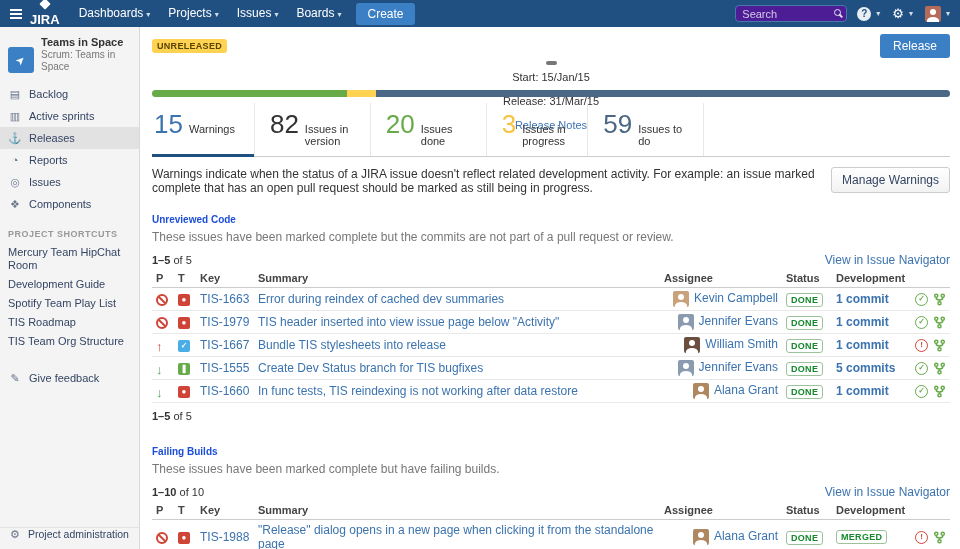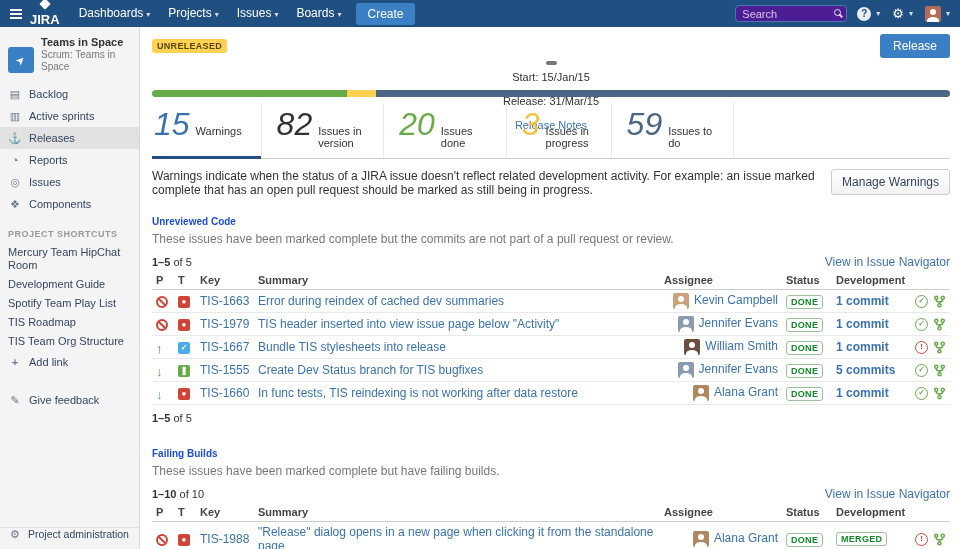--- a/index.html
+++ b/index.html
@@ -84,21 +84,21 @@
   .date-gap { width:8px; }
   .date-row .link { font-size:11px; }
 
   .progress { display:flex; height:7px; border-radius:4px; overflow:hidden; margin-top:14px; background:#e5e5e5; }
   .progress .seg { height:100%; }
 
   .stats-row { display:flex; border-bottom:1px solid #ccc; margin-top:6px; }
   .stat { display:flex; align-items:baseline; gap:6px; padding:8px 15px 9px 15px;
     border-right:1px solid #e8e8e8; position:relative; cursor:pointer; }
   .stat:first-child { padding-left:2px; }
-  .stat-num { font-size:32px; line-height:26px; font-weight:300;font-style:italic; }
+  .stat-num { font-size:26px; line-height:26px; font-weight:300; }
   .stat-label { font-size:11px; line-height:12px; color:#333; width:50px; }
   .stat.active::after { content:""; position:absolute; left:0; right:0; bottom:-1px; height:3px; background:#205081; }
   .stats-fill { flex:1; }
 
   .warn-panel { display:flex; justify-content:space-between; align-items:flex-start; margin-top:10px; }
   .warn-desc { width:680px; font-size:12px; line-height:14px; color:#333; }
   .manage-btn { background:linear-gradient(#ffffff,#f2f2f2); border:1px solid #ccc; color:#344563;
     font-size:12px; padding:5px 10px; border-radius:3px; cursor:pointer; font-family:inherit; white-space:nowrap; }
 
   .section { margin-top:16px; }
@@ -230,24 +230,20 @@
     <span>Components</span>
   </div>
 
   <div class="shortcuts-title">PROJECT SHORTCUTS</div>
   <a class="shortcut">Mercury Team HipChat Room</a>
   <a class="shortcut">Development Guide</a>
   <a class="shortcut">Spotify Team Play List</a>
   <a class="shortcut">TIS Roadmap</a>
   <a class="shortcut">TIS Team Org Structure</a>
 
-  <div class="side-item">
-    <span class="side-ico addlink-icon"></span>
-    <span>Add link</span>
-  </div>
   <div class="side-item give-feedback">
     <span class="side-ico feedback-icon"></span>
     <span>Give feedback</span>
   </div>
 
   <div class="side-bottom">
     <span class="side-ico admin-gear-icon"></span>
     <span>Project administration</span>
   </div>
 </div>

